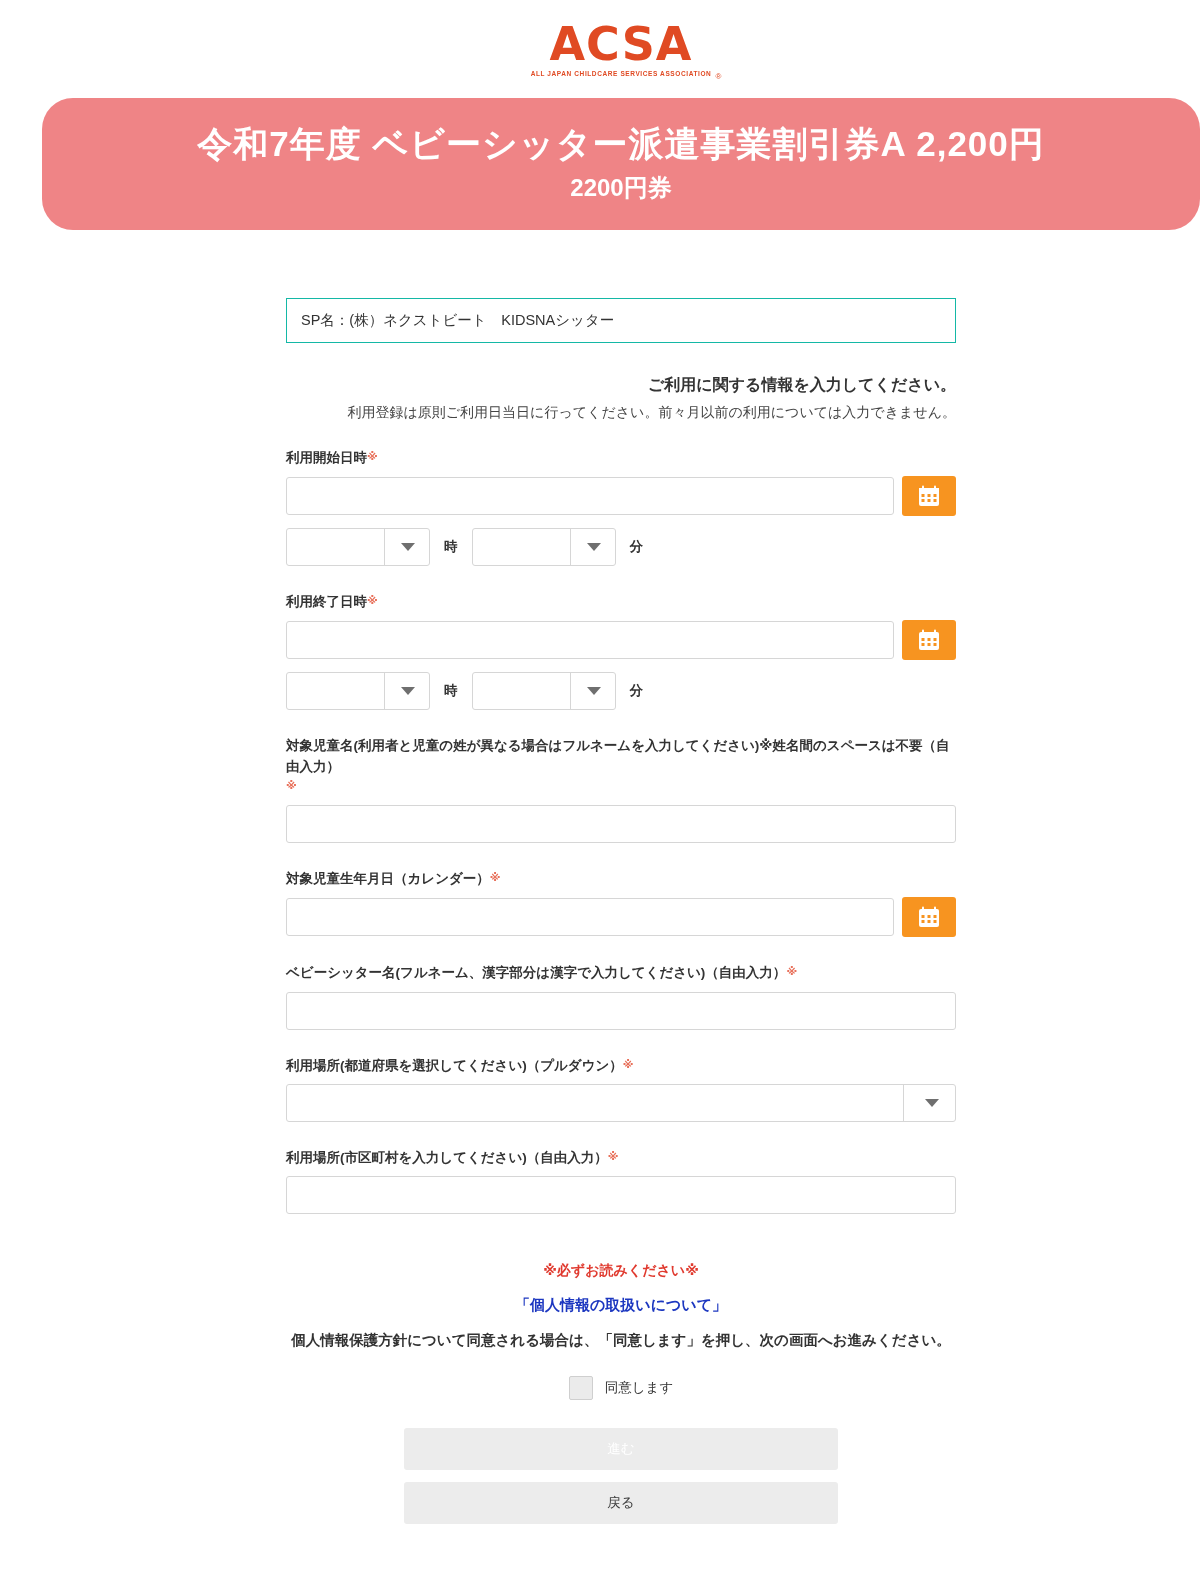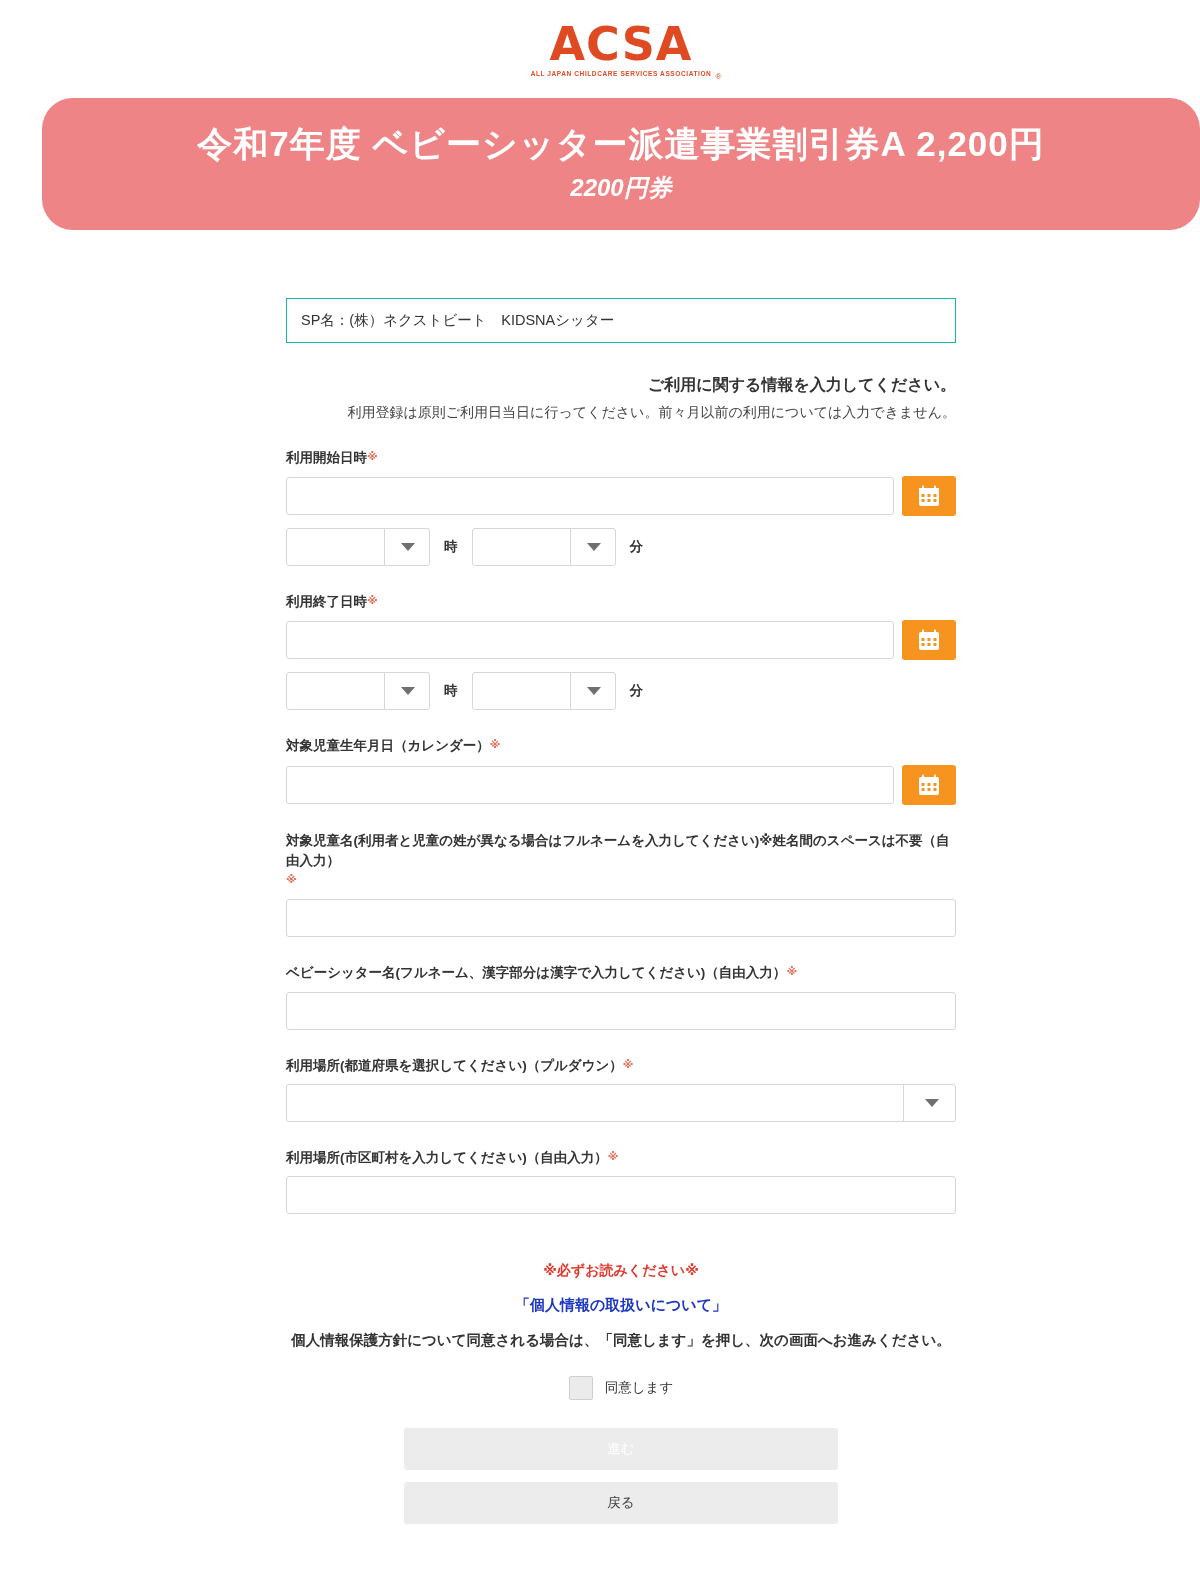--- a/index.html
+++ b/index.html
@@ -59,21 +59,20 @@
   .banner-title {
     font-size: 35px;
     font-weight: bold;
     letter-spacing: 1px;
     line-height: 1.25;
   }
   .banner-sub {
     margin-top: 6px;
     font-size: 24px;
     font-weight: bold;
-    font-style: italic;
   }
 
   
   .content {
     width: 670px;
     margin: 0 auto;
     padding-top: 68px;
   }
   .sp-box {
     border: 1px solid #14b8a6;
@@ -339,20 +338,27 @@
           <span class="val"></span>
           <span class="divider"></span>
           <span class="caret"></span>
         </div>
         <span class="unit">分</span>
       </div>
     </div>
 
     <div class="field">
       <div class="field-label">
+        <span>対象児童名(利用者と児童の姓が異なる場合はフルネームを入力してください)※姓名間のスペースは不要（自由入力）</span><br><span class="req">※</span>
+      </div>
+      <input class="txt full" type="text" value="" style="">
+    </div>
+
+    <div class="field">
+      <div class="field-label">
         <span>対象児童生年月日（カレンダー）</span><span class="req">※</span>
       </div>
       <div class="row">
         <input class="txt date" type="text" value="" style="">
         <div class="cal-btn">
           <svg width="24" height="24" viewBox="0 0 24 24" aria-hidden="true">
             <rect x="2" y="4" width="20" height="18" rx="2" fill="#ffffff"></rect>
             <rect x="4.5" y="10" width="3" height="3" fill="#f79420"></rect>
             <rect x="10.5" y="10" width="3" height="3" fill="#f79420"></rect>
             <rect x="16.5" y="10" width="3" height="3" fill="#f79420"></rect>
@@ -361,27 +367,20 @@
             <rect x="16.5" y="15" width="3" height="3" fill="#f79420"></rect>
             <rect x="5" y="1.5" width="2" height="4" rx="1" fill="#ffffff"></rect>
             <rect x="17" y="1.5" width="2" height="4" rx="1" fill="#ffffff"></rect>
           </svg>
         </div>
       </div>
     </div>
 
     <div class="field">
       <div class="field-label">
-        <span>対象児童名(利用者と児童の姓が異なる場合はフルネームを入力してください)※姓名間のスペースは不要（自由入力）</span><br><span class="req">※</span>
-      </div>
-      <input class="txt full" type="text" value="" style="">
-    </div>
-
-    <div class="field">
-      <div class="field-label">
         <span>ベビーシッター名(フルネーム、漢字部分は漢字で入力してください)（自由入力）</span><span class="req">※</span>
       </div>
       <input class="txt full" type="text" value="" style="">
     </div>
 
     <div class="field">
       <div class="field-label">
         <span>利用場所(都道府県を選択してください)（プルダウン）</span><span class="req">※</span>
       </div>
       <div class="sel-wide">

